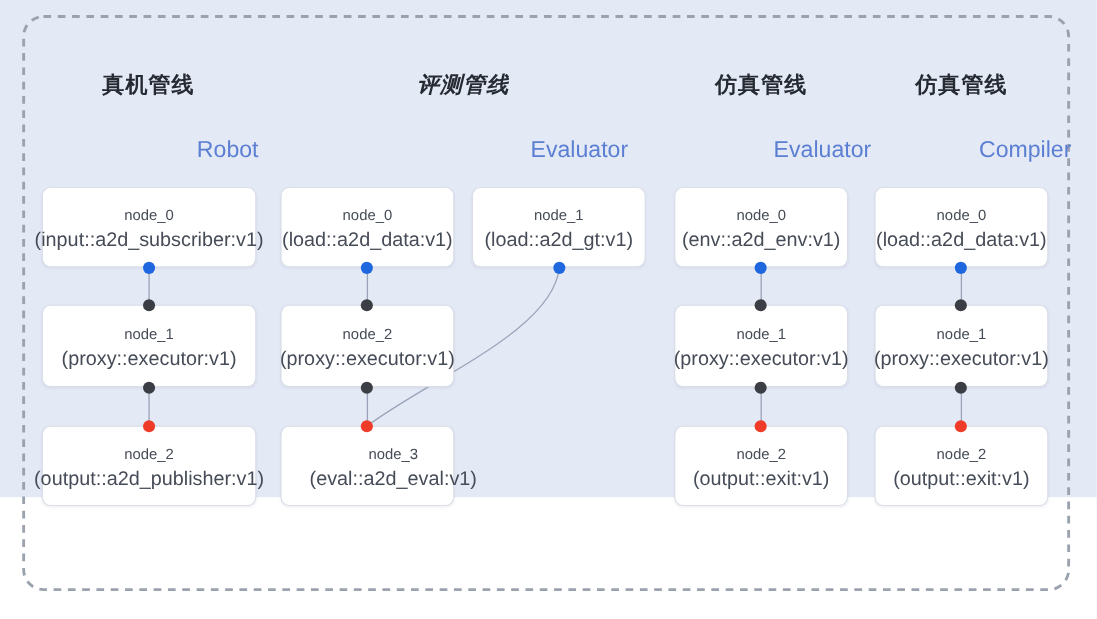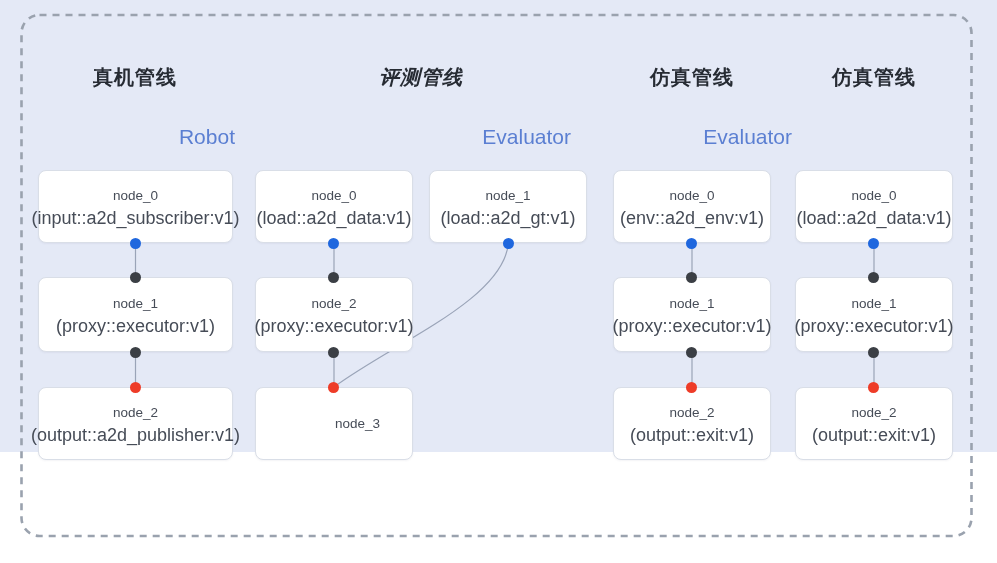--- a/index.html
+++ b/index.html
@@ -136,20 +136,21 @@
   <div class="card" style="left:429px;top:170px;width:158px;">
     <div class="name">node_1</div>
     <div class="detail">(load::a2d_gt:v1)</div>
   </div>
   <div class="card" style="left:255px;top:277px;width:158px;height:75px;">
     <div class="name">node_2</div>
     <div class="detail">(proxy::executor:v1)</div>
   </div>
   <div class="card" style="left:255px;top:387px;width:158px;padding-left:47px;">
     <div class="name">node_3</div>
+    <div class="detail">(eval::a2d_eval:v1)</div>
   </div>
 
   <span class="dot blue" style="left:328px;top:238px;"></span>
   <span class="dot blue" style="left:503px;top:238px;"></span>
   <span class="dot dark" style="left:328px;top:272px;"></span>
   <span class="dot dark" style="left:328px;top:347px;"></span>
   <span class="dot red" style="left:328px;top:382px;"></span>
 
   <div class="col-title" style="left:592px;top:64px;width:200px;">仿真管线</div>
   <div class="col-subtitle" style="left:592px;top:125px;width:200px;">Evaluator</div>
@@ -166,20 +167,21 @@
     <div class="name">node_2</div>
     <div class="detail">(output::exit:v1)</div>
   </div>
 
   <span class="dot blue" style="left:686px;top:238px;"></span>
   <span class="dot dark" style="left:686px;top:272px;"></span>
   <span class="dot dark" style="left:686px;top:347px;"></span>
   <span class="dot red" style="left:686px;top:382px;"></span>
 
   <div class="col-title" style="left:774px;top:64px;width:200px;">仿真管线</div>
+  <div class="col-subtitle" style="left:774px;top:125px;width:200px;">Compiler</div>
 
   <div class="card" style="left:795px;top:170px;width:158px;">
     <div class="name">node_0</div>
     <div class="detail">(load::a2d_data:v1)</div>
   </div>
   <div class="card" style="left:795px;top:277px;width:158px;height:75px;">
     <div class="name">node_1</div>
     <div class="detail">(proxy::executor:v1)</div>
   </div>
   <div class="card" style="left:795px;top:387px;width:158px;">

